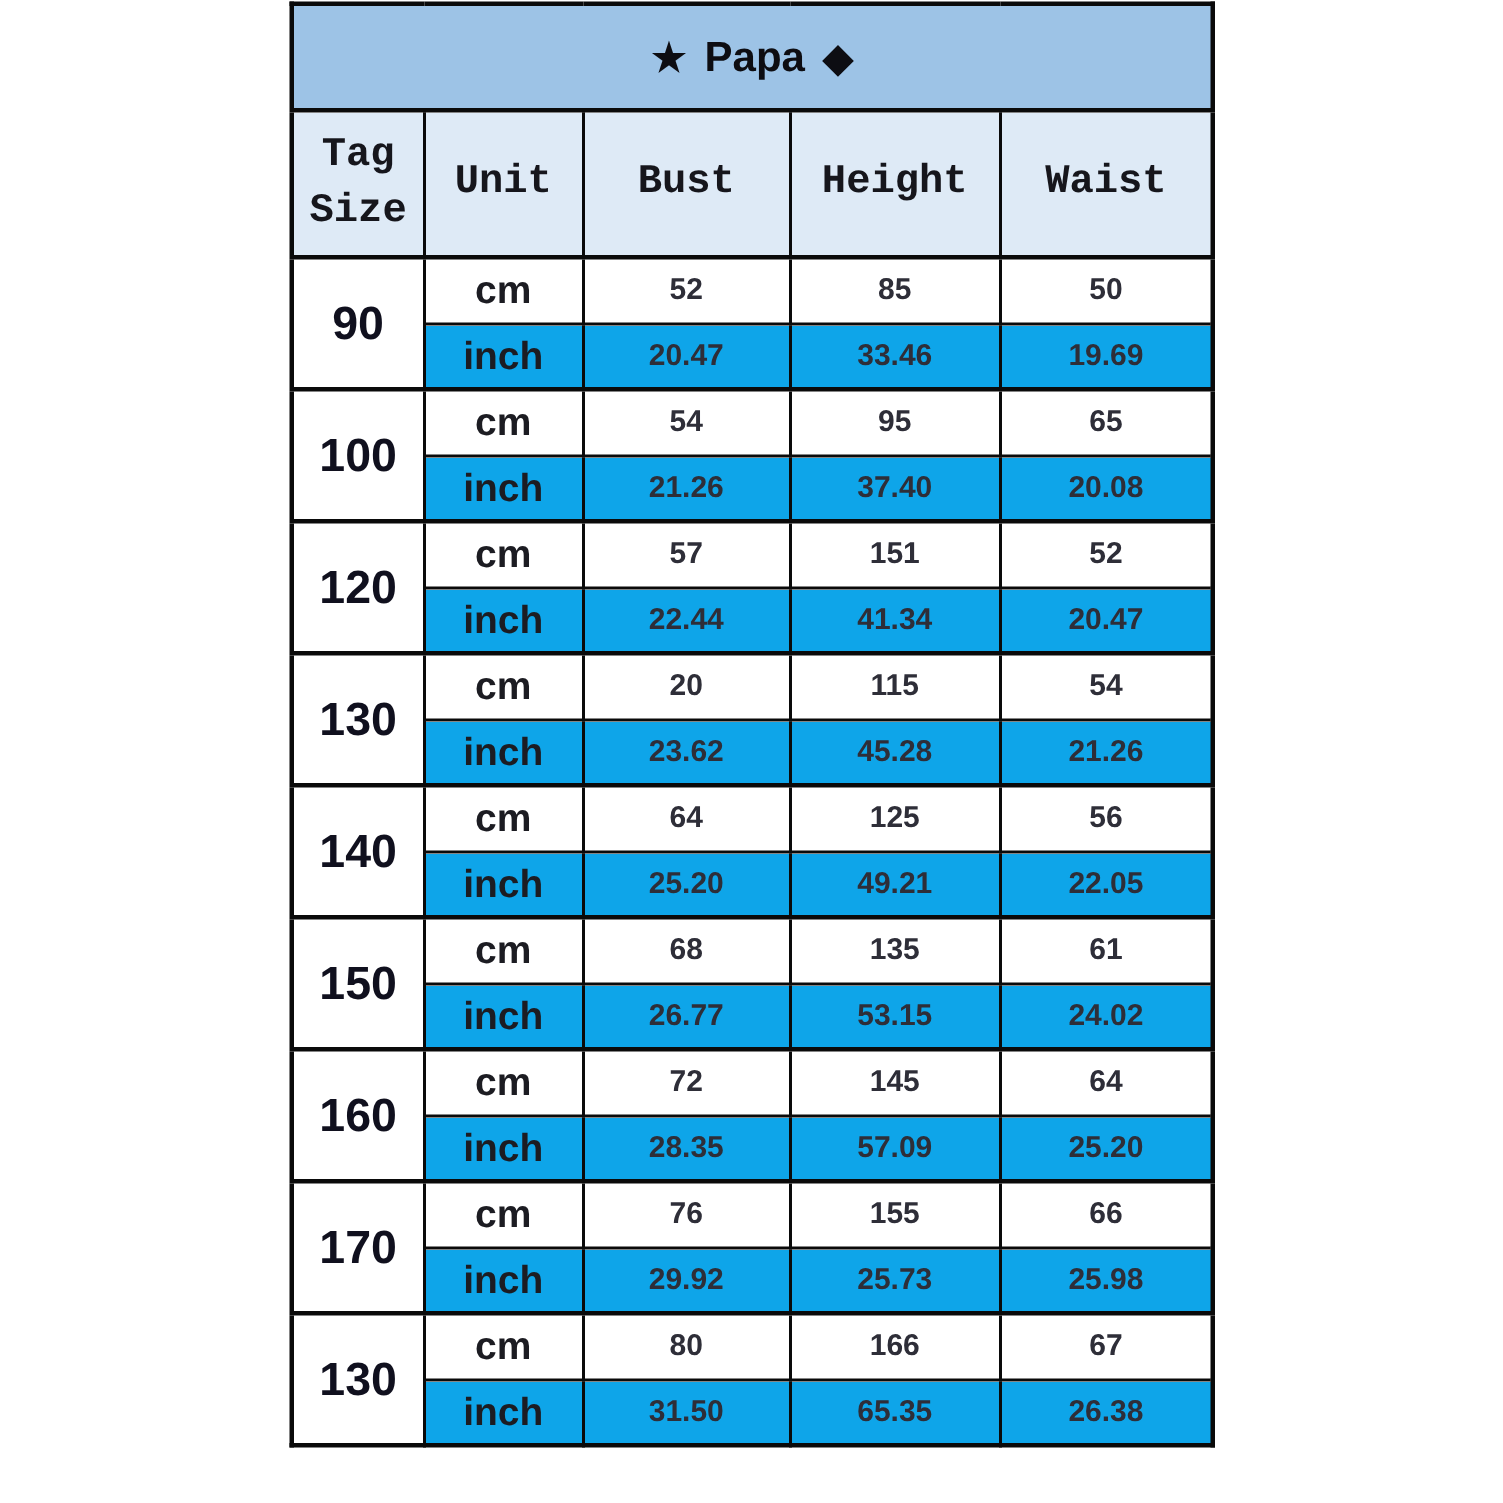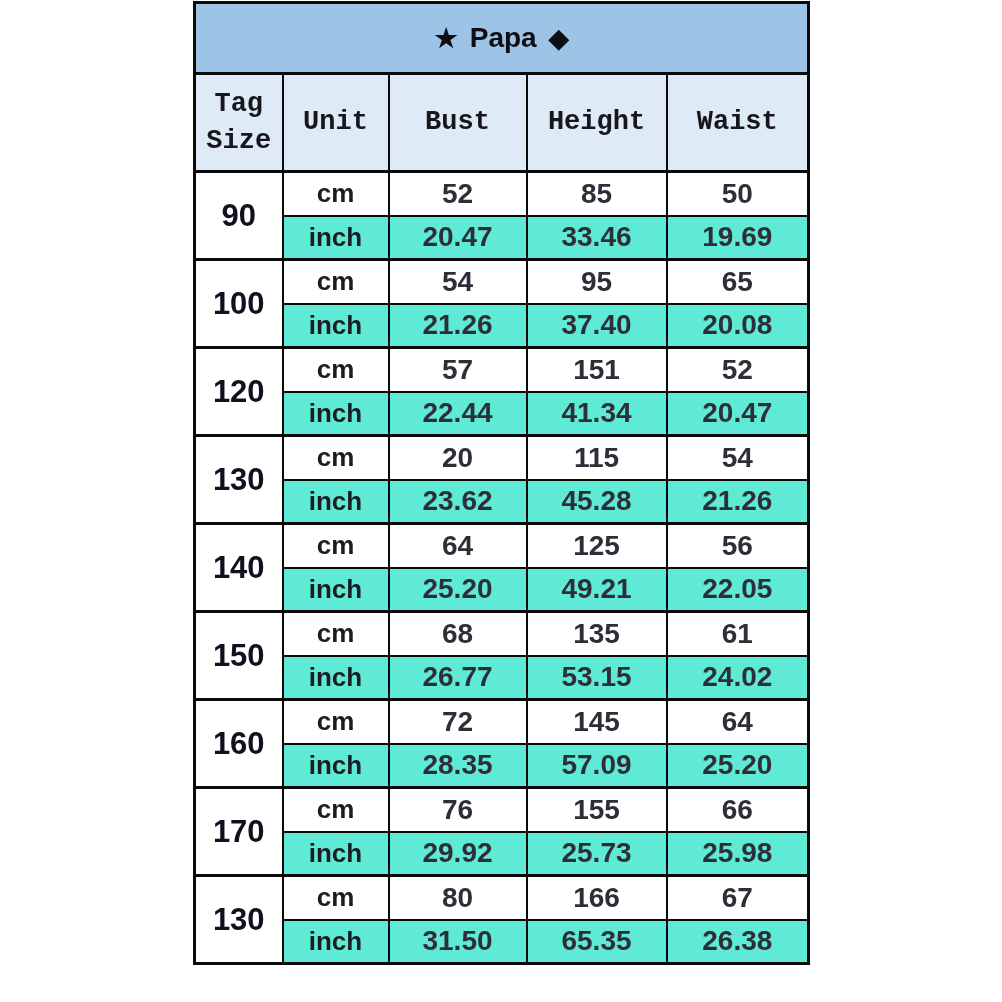--- a/index.html
+++ b/index.html
@@ -53,37 +53,37 @@
     font-size: 27px;
     font-weight: 700;
     color: #16161c;
     white-space: pre-line;
     line-height: 1.35;
     border-bottom: 3px solid #0a0a0a;
   }
   
   tbody td { height: 44px; }
   tbody tr.cm-row td { background: #ffffff; border-top: 3px solid #0a0a0a; }
-  tbody tr.inch-row td { background: #5eead4; border-top: 2px solid #6d28d9; margin-left: 47px; }
+  tbody tr.inch-row td { background: #0ea5e9; border-top: 2px solid #6d28d9; margin-left: 47px; }
   tbody td.size-cell {
     background: #ffffff;
     font-family: Liberation Sans, sans-serif;
     font-size: 31px;
     font-weight: 700;
     color: #10101e;
   }
   tbody td.unit-cell {
     font-family: Liberation Sans, sans-serif;
     font-size: 26px;
     font-weight: 700;
     color: #1c1c22;
   }
   tbody td.value-cell {
     font-family: "Liberation Sans", sans-serif;
-    font-size: 28px;
+    font-size: 20px;
     font-weight: 700;
     color: #2e2e38;
   }
 </style>
 </head>
 <body>
 
 <div class="page">
   <table class="size-chart">
     <colgroup>

